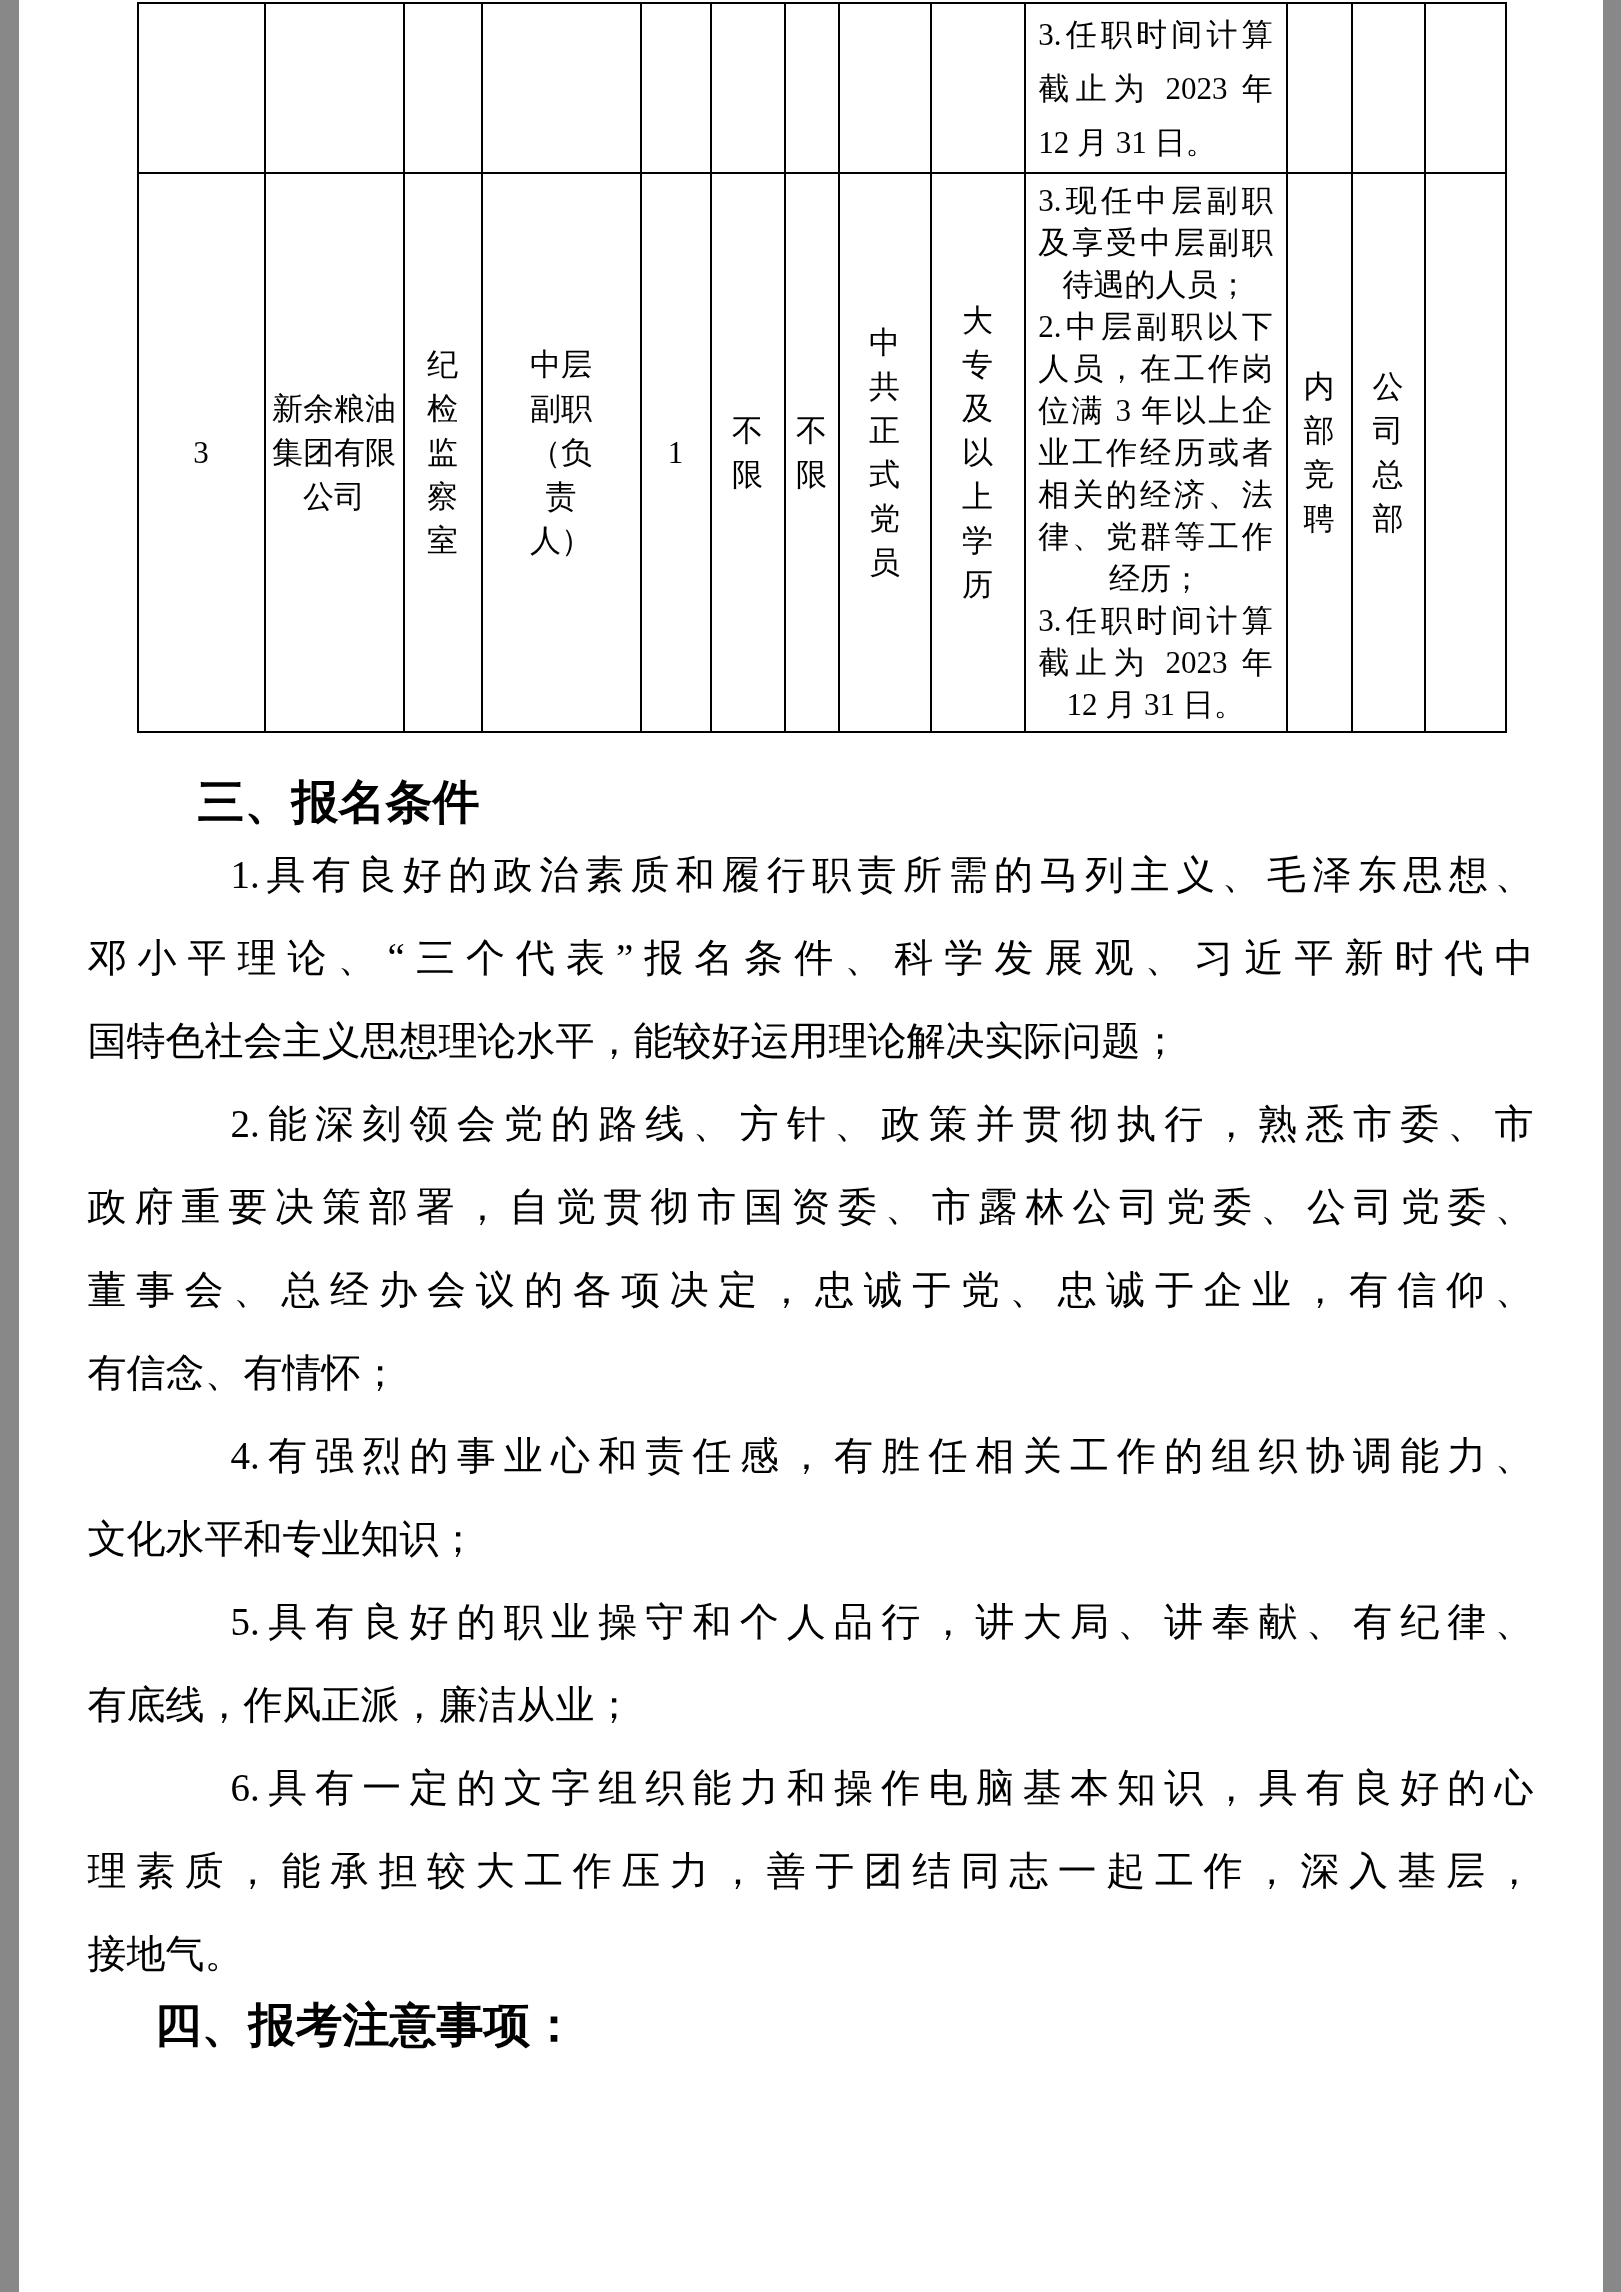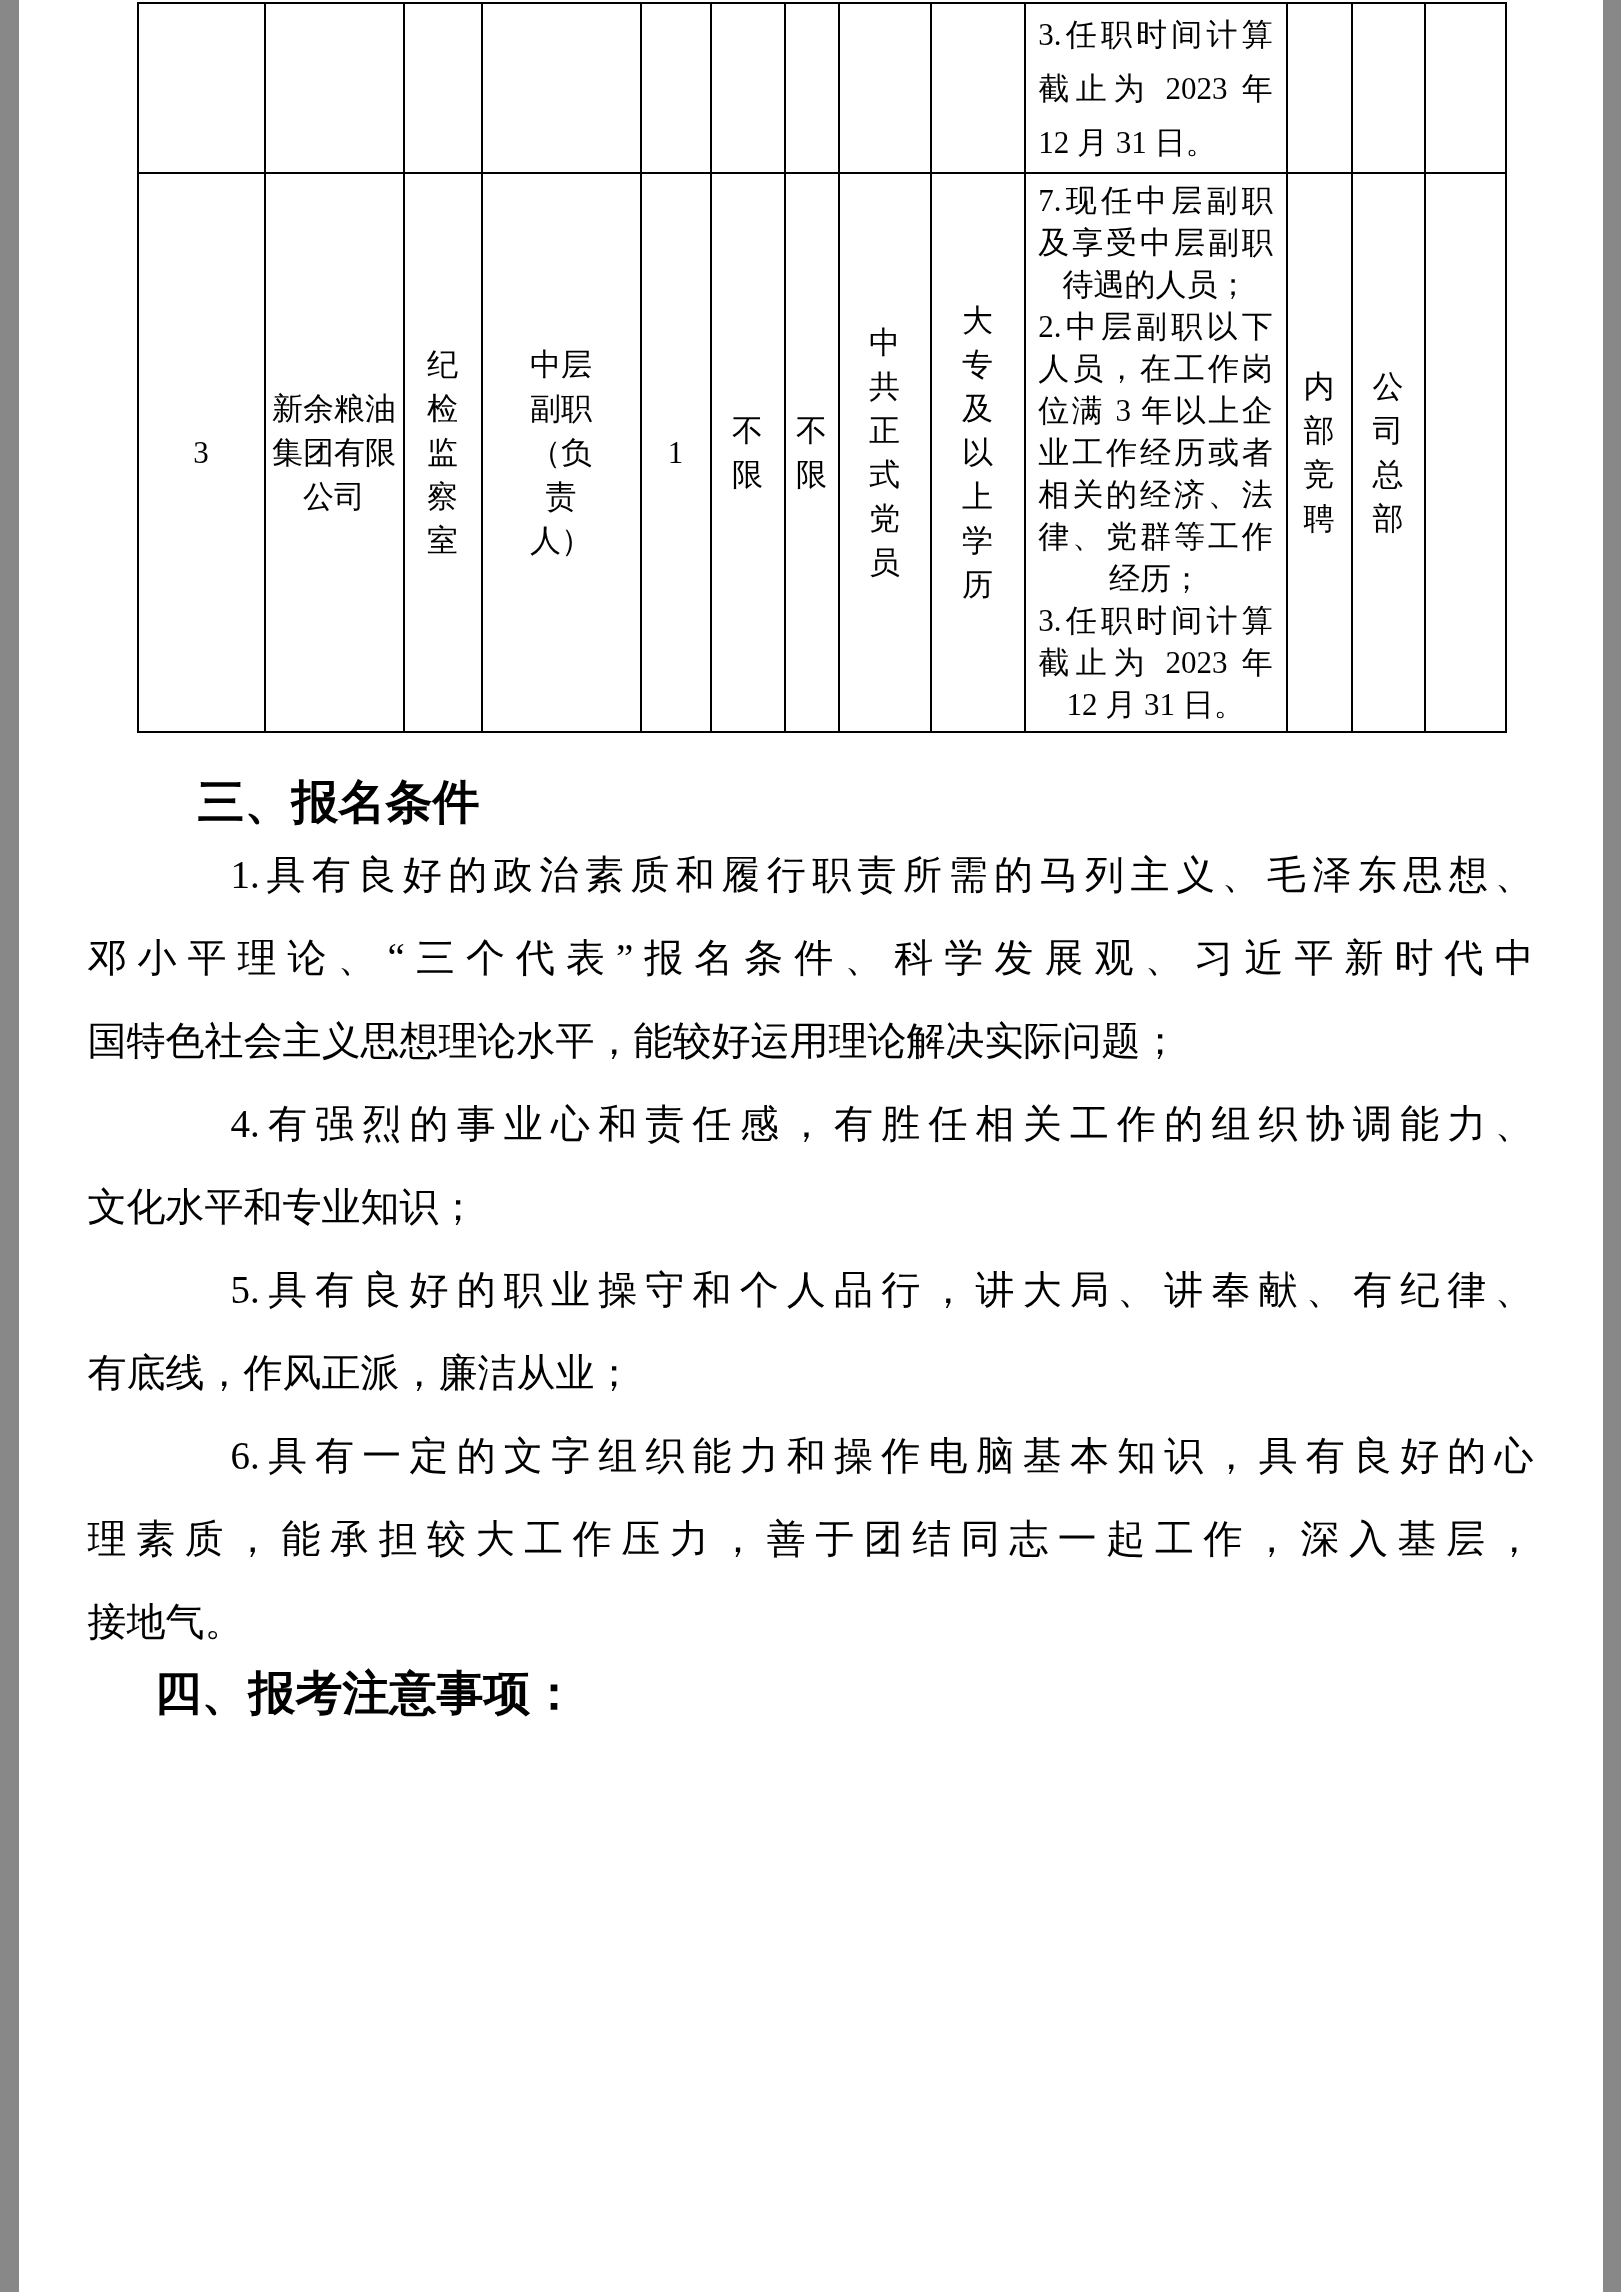--- a/index.html
+++ b/index.html
@@ -95,21 +95,21 @@
       <td>
         <div class="stackw w1">不限</div>
       </td>
       <td>
         <div class="stackw w1">中共正式党员</div>
       </td>
       <td>
         <div class="stackw w1">大专及以上学历</div>
       </td>
       <td class="req-cell">
-        <div class="req-item">7.现任中层副职及享受中层副职待遇的人员；</div>
+        <div class="req-item">3.现任中层副职及享受中层副职待遇的人员；</div>
         <div class="req-item">2.中层副职以下人员，在工作岗位满 3 年以上企业工作经历或者相关的经济、法律、党群等工作经历；</div>
         <div class="req-item">3.任职时间计算截止为 2023 年 12 月 31 日。</div>
       </td>
       <td>
         <div class="stackw w1">内部竞聘</div>
       </td>
       <td>
         <div class="stackw w1">公司总部</div>
       </td>
       <td></td>
@@ -120,20 +120,26 @@
   <div class="content">
     <div class="sec-heading h3">三、报名条件</div>
 
     <div class="paras">
       <div>
         <div class="bodyline ind">1.具有良好的政治素质和履行职责所需的马列主义、毛泽东思想、</div>
         <div class="bodyline">邓小平理论、“三个代表”报名条件、科学发展观、习近平新时代中</div>
         <div class="bodyline nostretch">国特色社会主义思想理论水平，能较好运用理论解决实际问题；</div>
       </div>
       <div>
+        <div class="bodyline ind">2.能深刻领会党的路线、方针、政策并贯彻执行，熟悉市委、市</div>
+        <div class="bodyline">政府重要决策部署，自觉贯彻市国资委、市露林公司党委、公司党委、</div>
+        <div class="bodyline">董事会、总经办会议的各项决定，忠诚于党、忠诚于企业，有信仰、</div>
+        <div class="bodyline nostretch">有信念、有情怀；</div>
+      </div>
+      <div>
         <div class="bodyline ind">4.有强烈的事业心和责任感，有胜任相关工作的组织协调能力、</div>
         <div class="bodyline nostretch">文化水平和专业知识；</div>
       </div>
       <div>
         <div class="bodyline ind">5.具有良好的职业操守和个人品行，讲大局、讲奉献、有纪律、</div>
         <div class="bodyline nostretch">有底线，作风正派，廉洁从业；</div>
       </div>
       <div>
         <div class="bodyline ind">6.具有一定的文字组织能力和操作电脑基本知识，具有良好的心</div>
         <div class="bodyline">理素质，能承担较大工作压力，善于团结同志一起工作，深入基层，</div>

